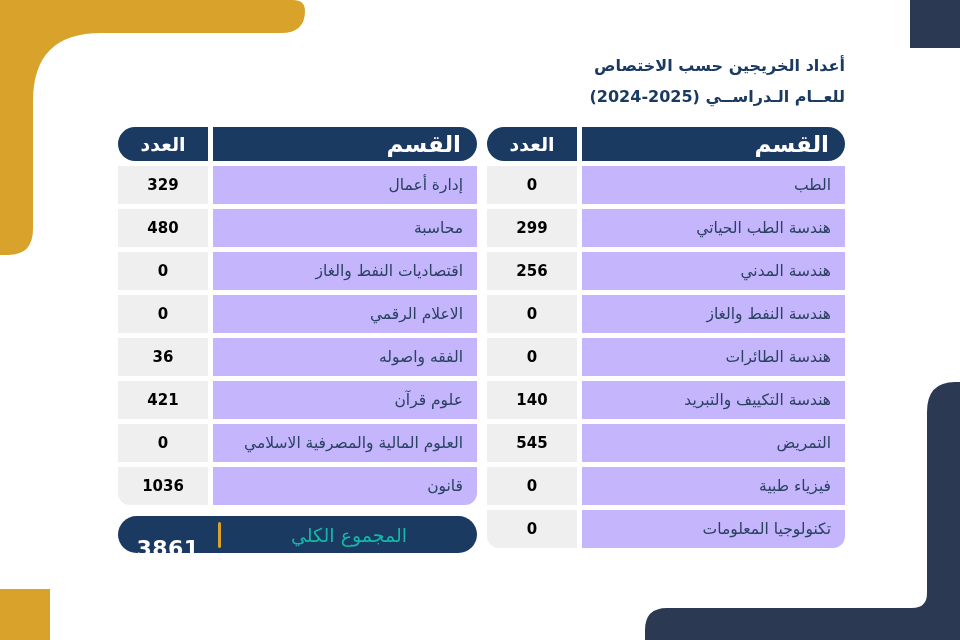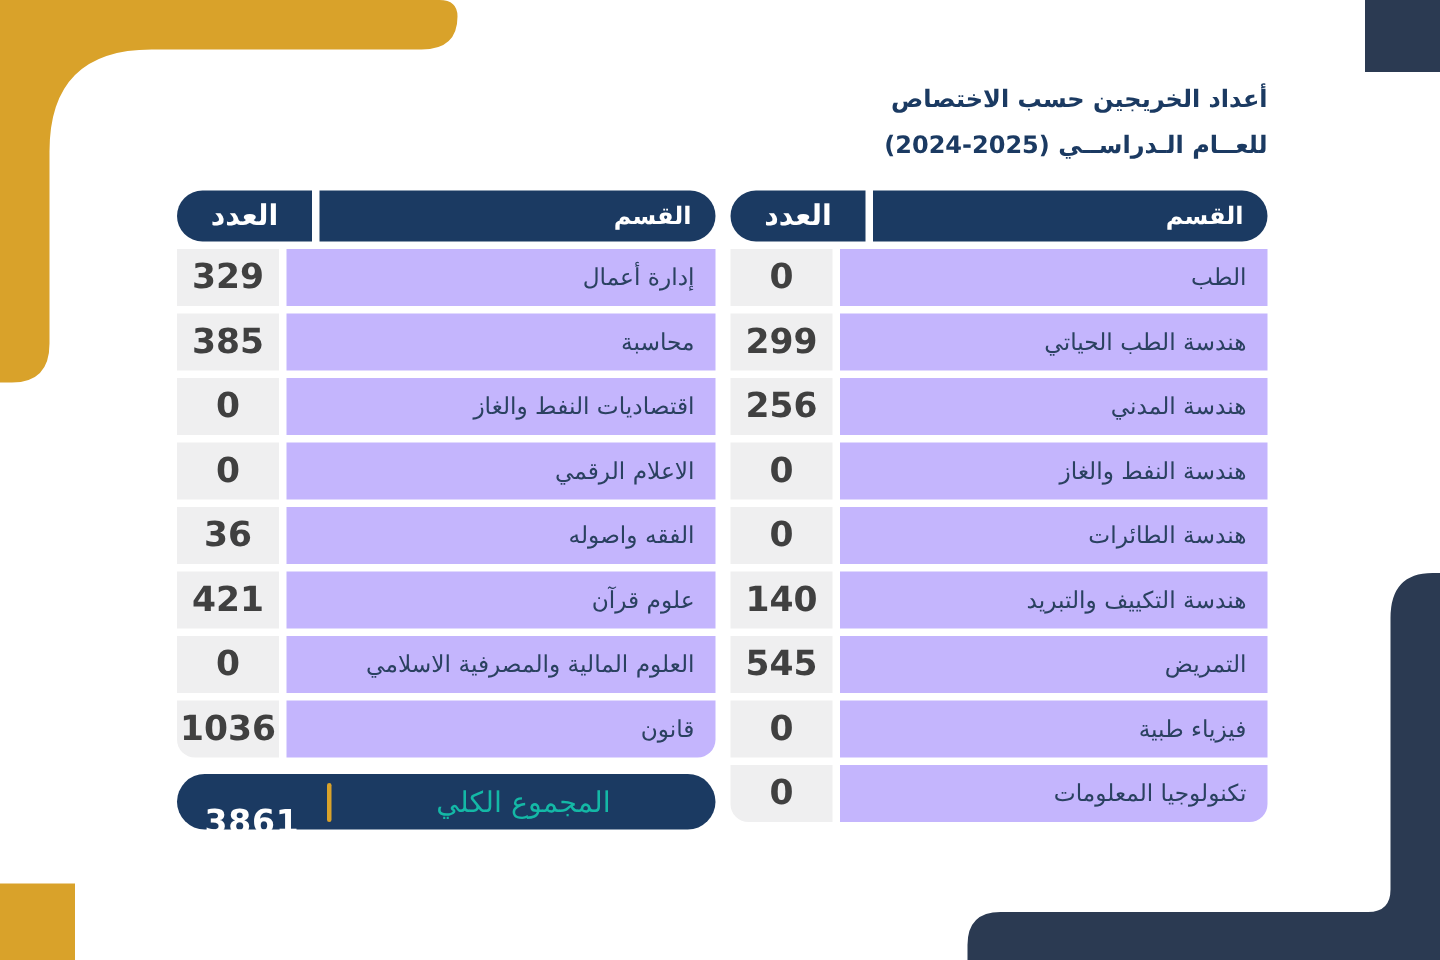--- a/index.html
+++ b/index.html
@@ -15,28 +15,28 @@
 
   
   .title{position:absolute;top:50px;right:115px;width:430px;text-align:right;
          color:#1B3A62;font-weight:bold;font-size:16px;line-height:31px;}
 
   
   .tbl{position:absolute;top:127px;}
   .tbl-right{right:115px;width:358px;}
   .tbl-left{right:483px;width:359px;}
   .hdr{display:flex;gap:5px;height:34px;}
-  .hdr .dept-h{flex:1;background:#1B3A62;color:#fff;font-weight:bold;font-size:16px;
+  .hdr .dept-h{flex:1;background:#1B3A62;color:#fff;font-weight:bold;font-size:23px;
                line-height:34px;padding-right:16px;border-radius:0 17px 17px 0;}
   .hdr .num-h{width:90px;background:#1B3A62;color:#fff;font-weight:bold;font-size:19px;
               line-height:34px;text-align:center;border-radius:17px 0 0 17px;}
   .row{display:flex;gap:5px;height:38px;margin-top:5px;}
   .row .dept{flex:1;background:#c4b5fd;color:#2A4160;font-size:15.5px;line-height:38px;
              padding-right:14px;white-space:nowrap;overflow:hidden;}
-  .row .num{width:68px;background:#EFEFF0;color:#404040;font-weight:bold;font-size:23px;
+  .row .num{width:90px;background:#EFEFF0;color:#000000;font-weight:bold;font-size:15px;
             line-height:38px;text-align:center;}
   .row.last .dept{border-radius:0 0 0 0;border-bottom-right-radius:12px;}
   .row.last .num{border-bottom-left-radius:12px;}
 
   
   .total{position:absolute;top:516px;right:483px;width:359px;height:37px;background:#1B3A62;
          border-radius:18.5px;display:flex;align-items:center;}
   .total .t-label{flex:1;text-align:center;color:#14b8a6;font-weight:normal;font-size:19px;}
   .total .t-sep{width:3px;height:26px;background:#D9A22A;border-radius:2px;}
   .total .t-value{width:100px;text-align:center;color:#fff;font-weight:bold;font-size:22px;letter-spacing:.5px;margin-top:28px;}
@@ -107,21 +107,21 @@
     <div class="hdr">
       <div class="dept-h">القسم</div>
       <div class="num-h">العدد</div>
     </div>
     <div class="row">
       <div class="dept">إدارة أعمال</div>
       <div class="num">329</div>
     </div>
     <div class="row">
       <div class="dept">محاسبة</div>
-      <div class="num">385</div>
+      <div class="num">480</div>
     </div>
     <div class="row">
       <div class="dept">اقتصاديات النفط والغاز</div>
       <div class="num">0</div>
     </div>
     <div class="row">
       <div class="dept">الاعلام الرقمي</div>
       <div class="num">0</div>
     </div>
     <div class="row">

